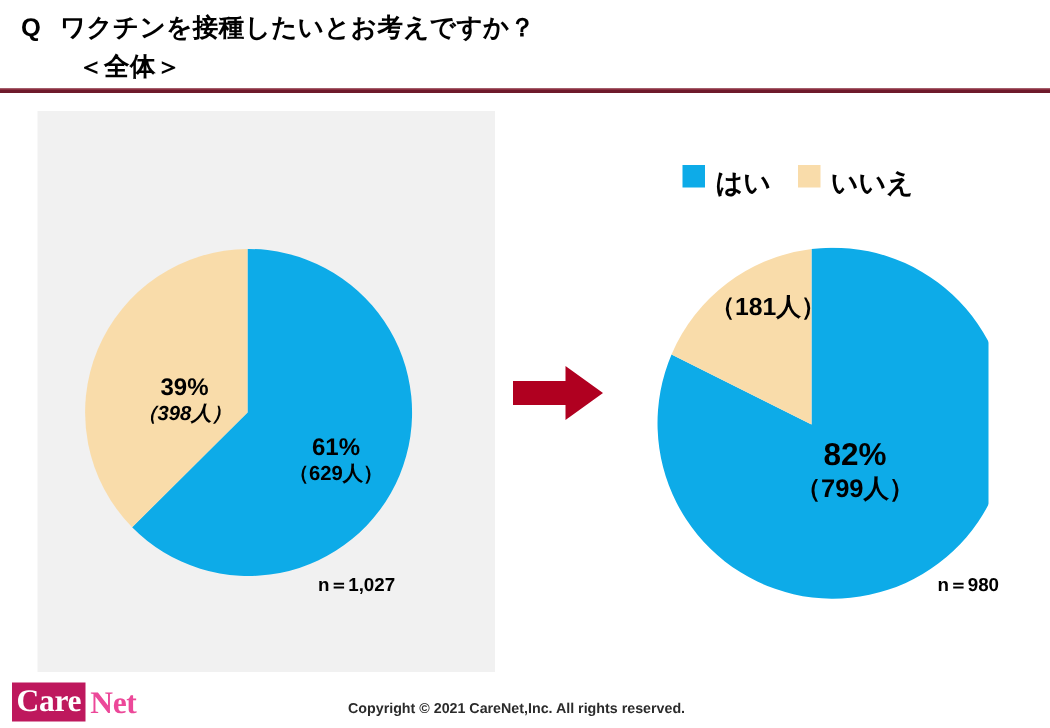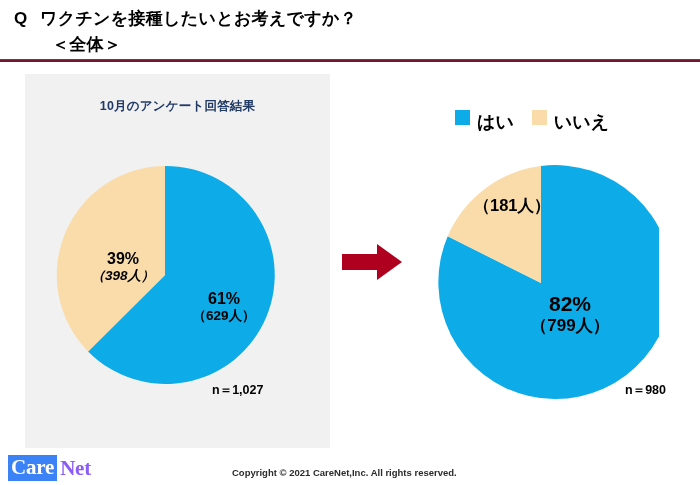--- a/index.html
+++ b/index.html
@@ -219,31 +219,31 @@
 
   
   #footer-logo {
     position: absolute;
     left: 8px;
     top: 455px;
     display: flex;
     align-items: center;
   }
   #logo-care {
-    background: #3b82f6;
+    background: #be185d;
     color: #ffffff;
     font-family: "Liberation Serif", "DejaVu Serif", serif;
     font-size: 21px;
     font-weight: bold;
     line-height: 1;
     padding: 2px 3px 3px 3px;
     letter-spacing: -0.2px;
   }
   #logo-net {
-    color: #8b5cf6;
+    color: #ec4899;
     font-family: "Liberation Serif", "DejaVu Serif", serif;
     font-size: 21px;
     font-weight: bold;
     line-height: 1;
     margin-left: 3px;
     letter-spacing: -0.2px;
   }
   #copyright {
     position: absolute;
     left: 232px;
@@ -259,21 +259,20 @@
 
 <div id="title-block">
   <div id="title-line-2">＜全体＞</div>
   <div id="title-line-1">
     <span id="title-q">Q</span><span>ワクチンを接種したいとお考えですか？</span>
   </div>
   <div id="title-rule"></div>
 </div>
 
 <div id="left-panel">
-  <div id="left-chart-title">10月のアンケート回答結果</div>
 
   <div class="legend" id="left-legend">
     <span class="legend-item">
       <span class="legend-swatch" style="background:#0DABE8;"></span>
       <span class="legend-label">はい</span>
     </span>
     <span class="legend-item">
       <span class="legend-swatch" style="background:#F9DCAA;"></span>
       <span class="legend-label">いいえ</span>
     </span>

